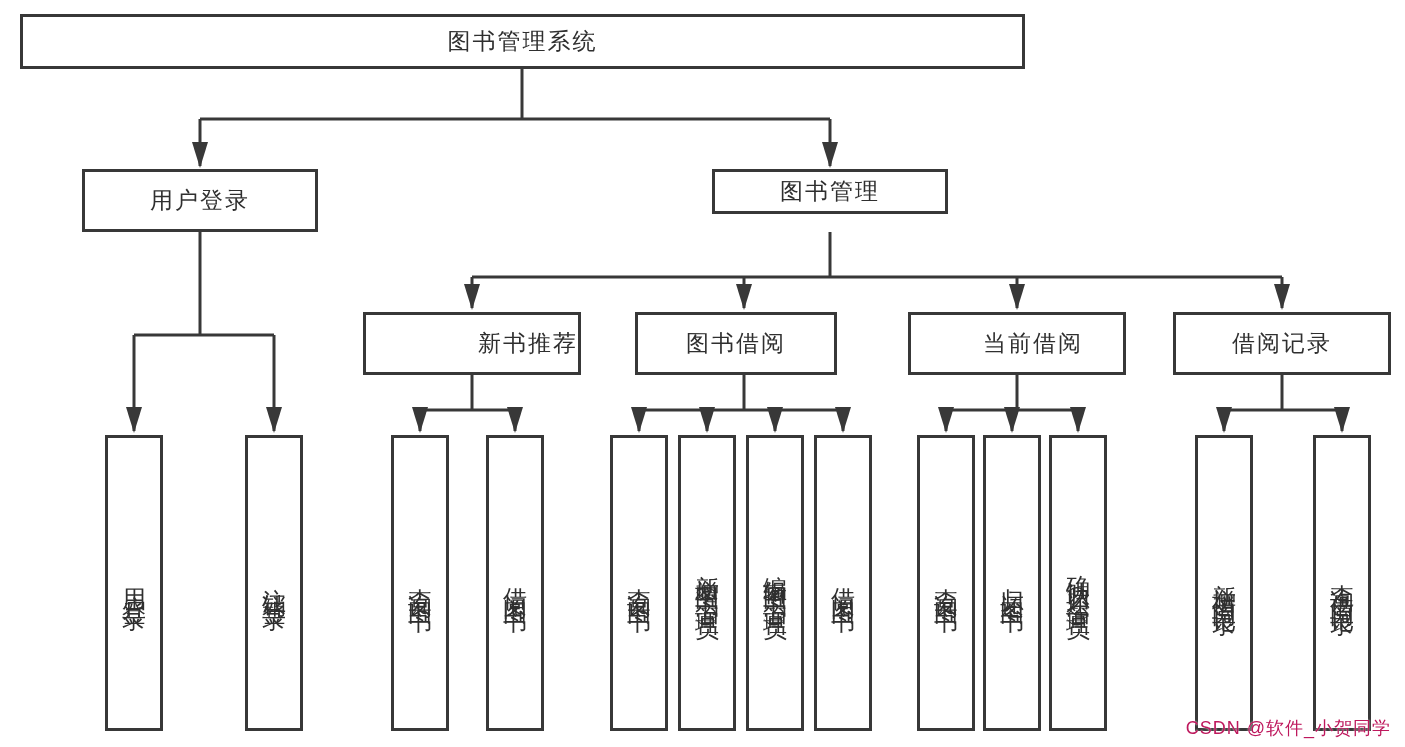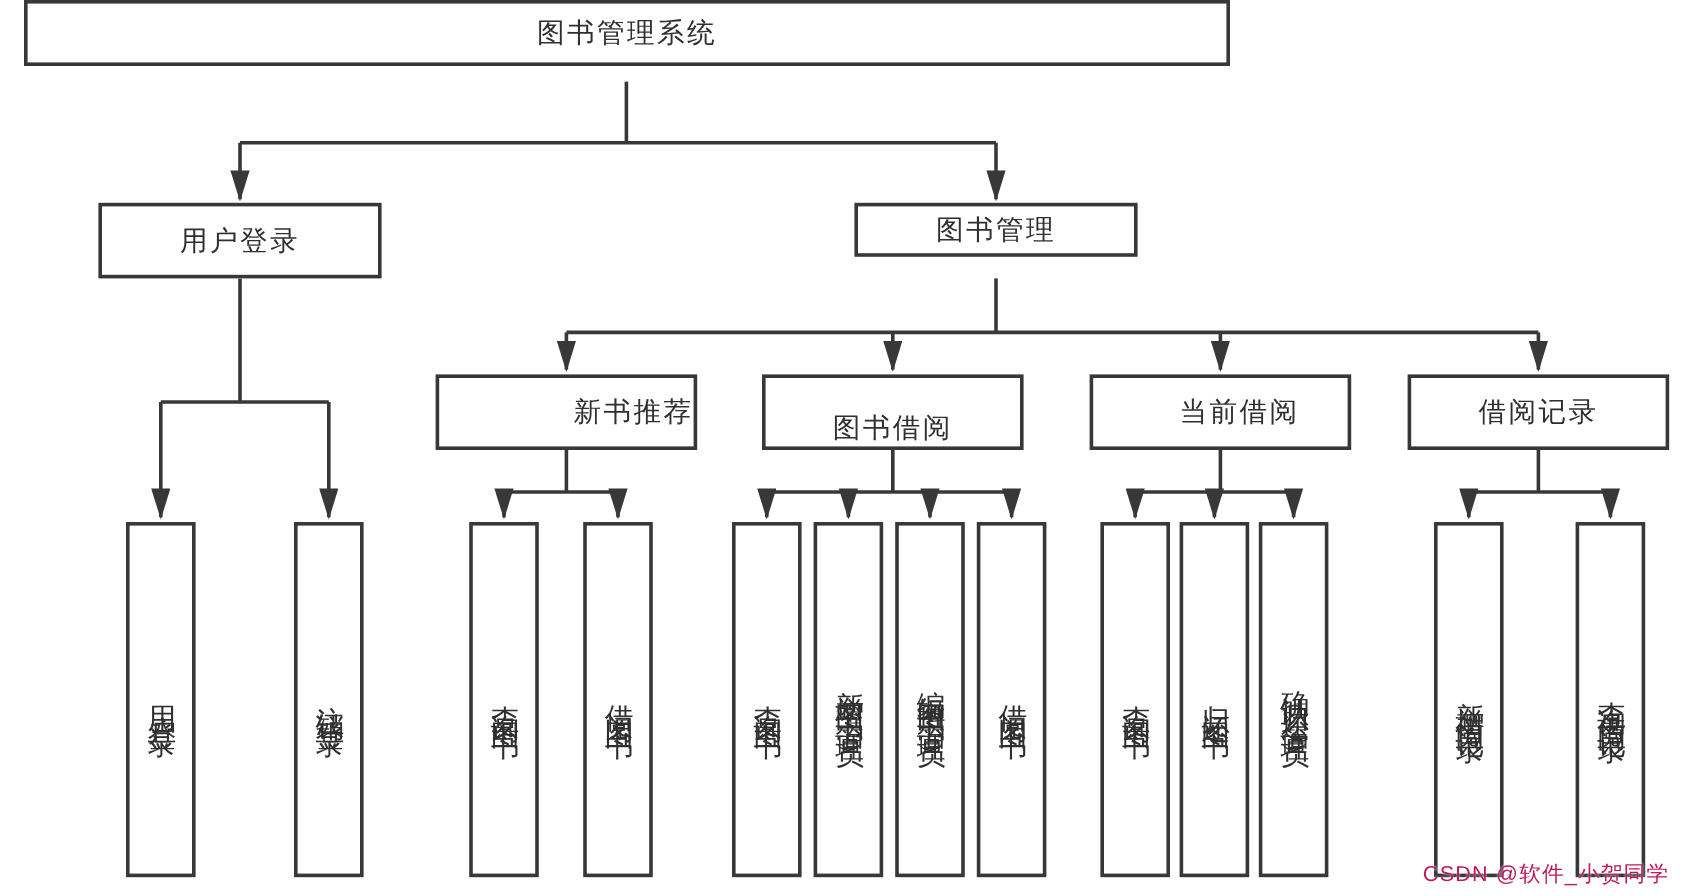--- a/index.html
+++ b/index.html
@@ -16,25 +16,25 @@
     display:flex; align-items:center; justify-content:center;
     z-index:2;
   }
   .hlabel { font-size:23px; letter-spacing:2px; white-space:nowrap; }
   .leaf .vlabel {
     writing-mode:vertical-rl; text-orientation:mixed;
     font-size:24px; letter-spacing:7px; line-height:1;
   }
   .leaf .vlabel.long { letter-spacing:6px; }
   
-  .n-root { left:20px;  top:0;  width:1005px; height:55px; }
+  .n-root { left:20px;  top:14px;  width:1005px; height:55px; }
   .n-l1a  { left:82px;  top:169px; width:236px;  height:63px; }
   .n-l1b  { left:712px; top:169px; width:236px;  height:45px; }
   .n-l2a  { left:363px; top:312px; width:218px;  height:63px;justify-content:flex-end; }
-  .n-l2b  { left:635px; top:312px; width:218px;  height:63px;align-items:flex-end; }
+  .n-l2b  { left:635px; top:312px; width:202px;  height:63px; }
   .n-l2c  { left:908px; top:312px; width:218px;  height:63px;padding-left:32px; }
   .n-l2d  { left:1173px;top:312px; width:218px;  height:63px; }
   .leaf   { top:435px; width:58px; height:296px; }
   .lf1  { left:105px; }  .lf2  { left:245px; }
   .lf3  { left:391px; }  .lf4  { left:486px; }
   .lf5  { left:610px; }  .lf6  { left:678px; }
   .lf7  { left:746px; }  .lf8  { left:814px; }
   .lf9  { left:917px; }  .lf10 { left:983px; }
   .lf11 { left:1049px; } .lf12 { left:1195px; }
   .lf13 { left:1313px; }

